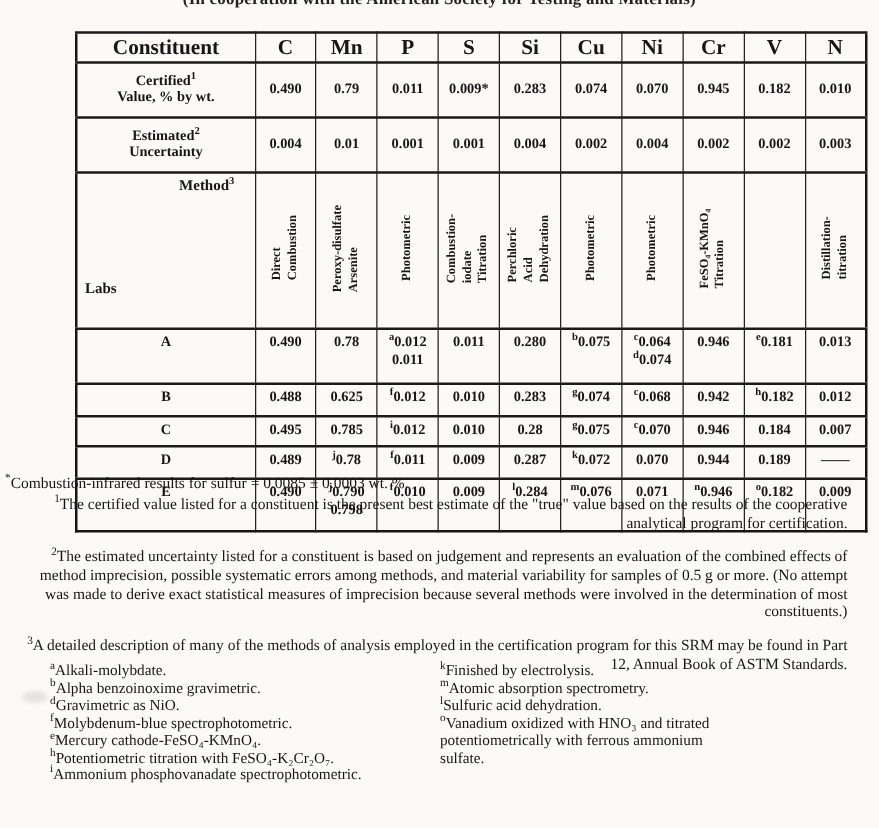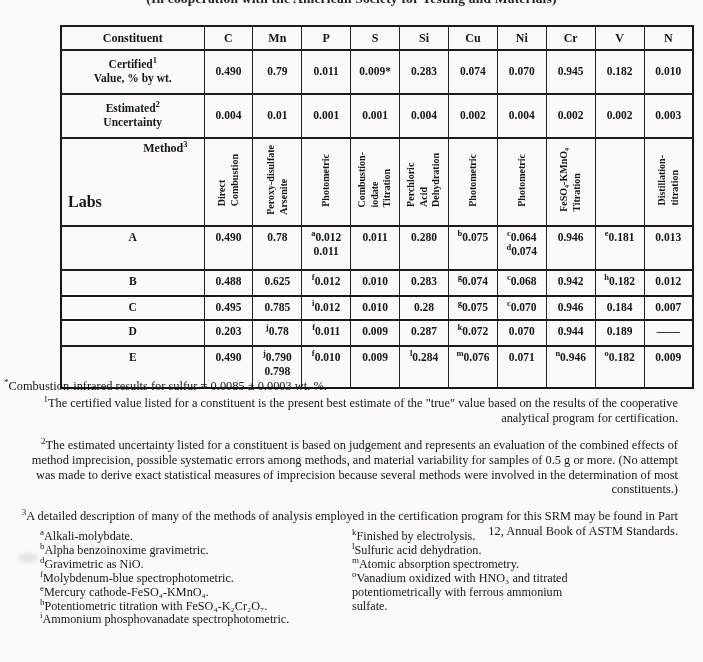--- a/index.html
+++ b/index.html
@@ -16,32 +16,32 @@
     position:absolute;left:60px;top:25px;width:632px;
     border-collapse:collapse;table-layout:fixed;
     border:2.5px solid #161616;
   }
   table.analysis td{
     border:1px solid #222;font-weight:bold;font-size:11.5px;
     text-align:center;vertical-align:middle;padding:1px 0;line-height:1.2;
   }
   table.analysis tr{border-top:2px solid #1b1b1b;}
   td.lbl{text-align:left;padding-left:6px;font-size:12px;}
-  #row-elements td{height:20px;font-size:12px;}
+  #row-elements td{height:20px;font-size:17px;}
   #row-certified td,#row-estimated td{height:40px;}
-  #row-method{height:88px;}
+  #row-method{height:125px;}
   td.method-cell{vertical-align:bottom;padding-bottom:5px;}
   .rot{
     writing-mode:vertical-rl;transform:rotate(180deg);
     white-space:pre-line;font-size:10px;line-height:1.25;font-weight:bold;
     display:inline-block;max-height:88px;text-align:left;
   }
   td.corner{position:relative;}
   .corner-top{position:absolute;top:2px;right:16px;font-size:12px;font-weight:bold;}
-  .corner-bottom{position:absolute;left:6px;bottom:14px;font-size:16px;font-weight:bold;}
+  .corner-bottom{position:absolute;left:6px;bottom:25px;font-size:12px;font-weight:bold;}
   tr.lab td{vertical-align:top;padding-top:4px;}
   tr.lab-A{height:44px;} tr.lab-B{height:26px;} tr.lab-C{height:24px;}
   tr.lab-D{height:26px;} tr.lab-E{height:42px;}
   sup{font-size:8.5px;line-height:0;}
   .fn-ast{position:absolute;left:4px;top:379px;font-size:12.4px;}
   #fn-numbered{position:absolute;left:14px;top:396px;width:664px;text-align:right;}
   .fn{margin-bottom:12px;font-size:12.4px;line-height:1.2;}
   .fn sup,.fn-ast sup,.letter-item sup{font-size:9px;}
   .letters{position:absolute;font-size:12.2px;line-height:13.9px;}
   #fn-left{left:40px;top:530px;width:320px;}
@@ -306,21 +306,21 @@
         </td>
         <td>
           <div>0.007</div>
         </td>
       </tr>
       <tr class="lab lab-D">
         <td>
           <div>D</div>
         </td>
         <td>
-          <div>0.203</div>
+          <div>0.489</div>
         </td>
         <td>
           <div><sup>j</sup>0.78</div>
         </td>
         <td>
           <div><sup>f</sup>0.011</div>
         </td>
         <td>
           <div>0.009</div>
         </td>
@@ -394,20 +394,20 @@
     <div class="letter-item"><sup>a</sup><span>Alkali-molybdate.</span></div>
     <div class="letter-item"><sup>b</sup><span>Alpha benzoinoxime gravimetric.</span></div>
     <div class="letter-item"><sup>d</sup><span>Gravimetric as NiO.</span></div>
     <div class="letter-item"><sup>f</sup><span>Molybdenum-blue spectrophotometric.</span></div>
     <div class="letter-item"><sup>e</sup><span>Mercury cathode-FeSO₄-KMnO₄.</span></div>
     <div class="letter-item"><sup>h</sup><span>Potentiometric titration with FeSO₄-K₂Cr₂O₇.</span></div>
     <div class="letter-item"><sup>i</sup><span>Ammonium phosphovanadate spectrophotometric.</span></div>
   </div>
 <div class="letters" id="fn-right">
     <div class="letter-item"><sup>k</sup><span>Finished by electrolysis.</span></div>
+    <div class="letter-item"><sup>m</sup><span>Atomic absorption spectrometry.</span></div>
     <div class="letter-item"><sup>l</sup><span>Sulfuric acid dehydration.</span></div>
-    <div class="letter-item"><sup>m</sup><span>Atomic absorption spectrometry.</span></div>
     <div class="letter-item"><sup>o</sup><span>Vanadium oxidized with HNO₃ and titrated
 potentiometrically with ferrous ammonium
 sulfate.</span></div>
   </div>
 
 <div class="smudge"></div>
 
 </body></html>

